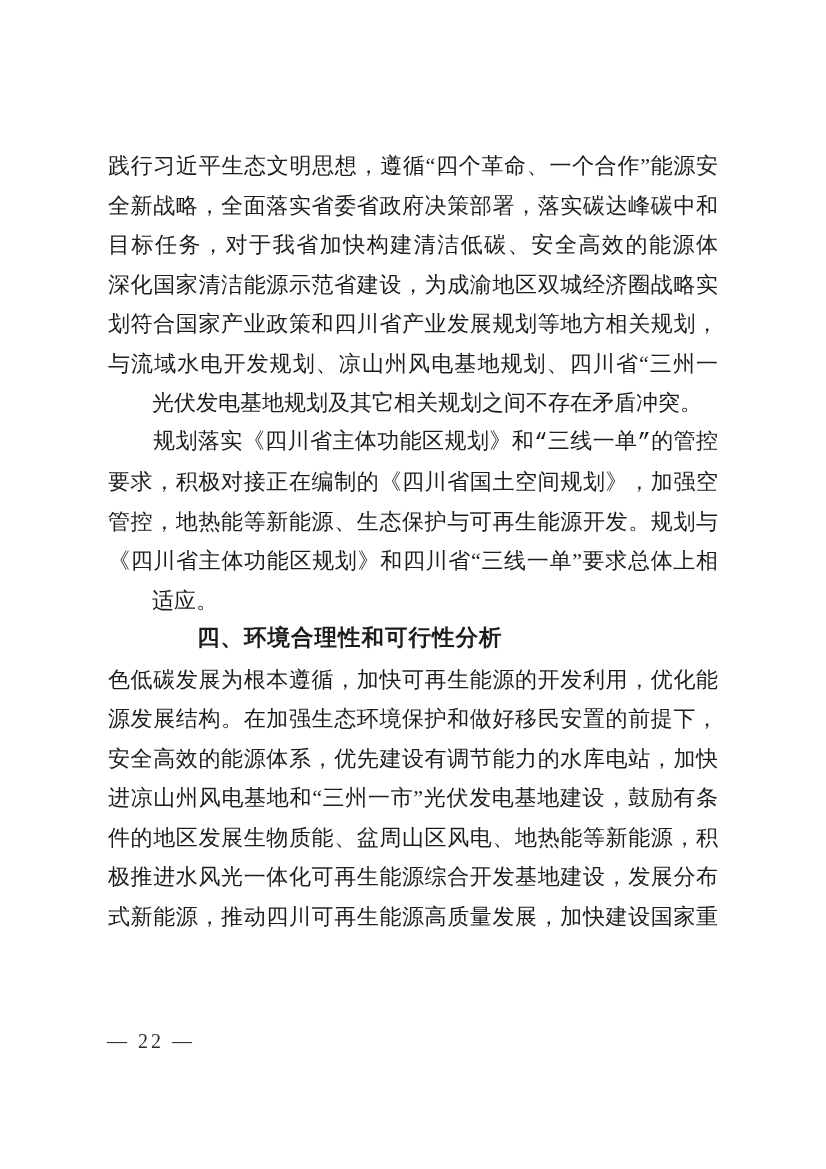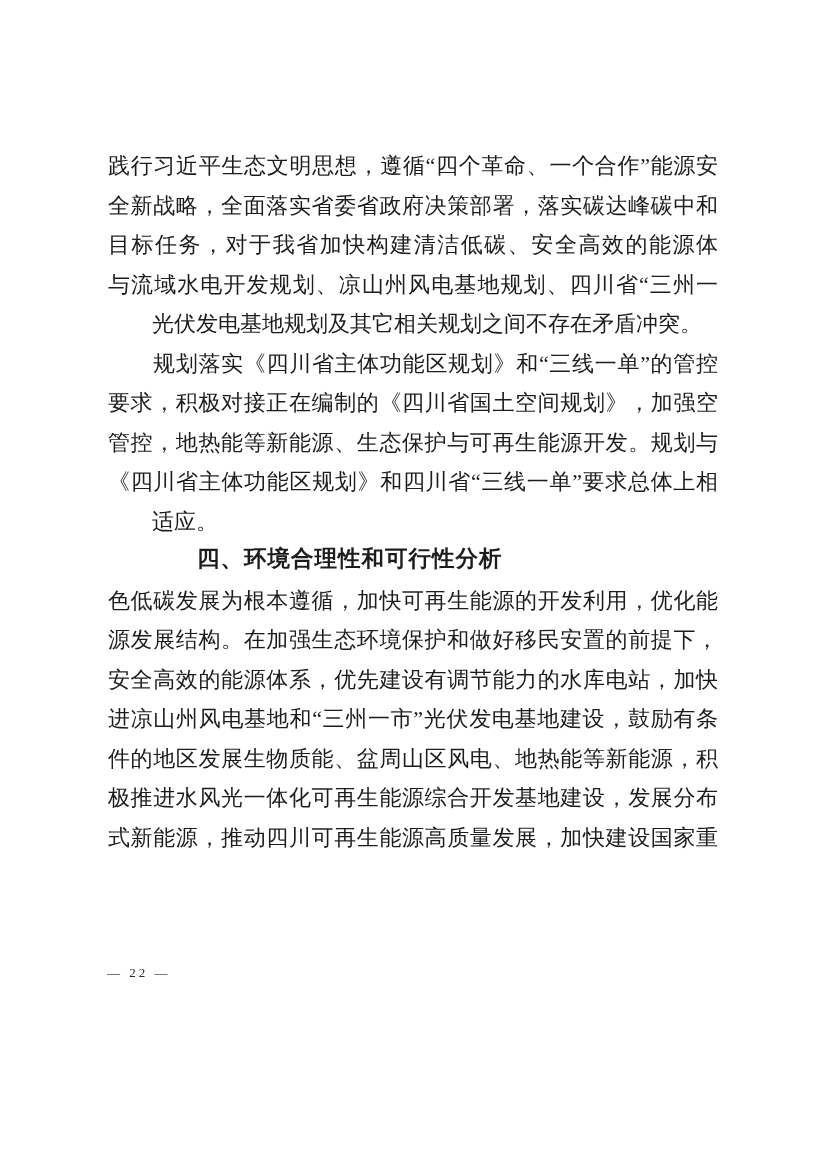--- a/index.html
+++ b/index.html
@@ -36,51 +36,54 @@
     line-height: 39.5px;
     height: 39.5px;
     text-align: justify;
     text-align-last: justify;
     text-justify: inter-character;
     overflow: hidden;
     white-space: normal;
   }
   .line.indent {
     text-indent: 45px;
+    font-family: Liberation Mono, monospace;
   }
   .line.para-end {
     text-align-last: left;
     margin-left: 44px;
   }
   .block.heading .line {
     font-family: Liberation Mono, monospace;
     font-weight: bold;
     font-size: 22.5px;
     text-align-last: left;
     letter-spacing: 1px;
   }
   .footer {
     position: absolute;
     left: 107px;
-    top: 958px;
-    font-size: 13px;
+    top: 1026px;
+    font-size: 20px;
     line-height: 30px;
     letter-spacing: 3px;
     color: #2a2a2a;
   }
 </style>
 </head>
 <body>
 
 <div class="page">
   <div class="doc-body">
       <div class="block paragraph">
         <div class="line">践行习近平生态文明思想，遵循“四个革命、一个合作”能源安</div>
         <div class="line">全新战略，全面落实省委省政府决策部署，落实碳达峰碳中和</div>
         <div class="line">目标任务，对于我省加快构建清洁低碳、安全高效的能源体系，</div>
+        <div class="line">深化国家清洁能源示范省建设，为成渝地区双城经济圈战略实</div>
+        <div class="line">划符合国家产业政策和四川省产业发展规划等地方相关规划，</div>
         <div class="line">与流域水电开发规划、凉山州风电基地规划、四川省“三州一市”</div>
         <div class="line para-end">光伏发电基地规划及其它相关规划之间不存在矛盾冲突。</div>
       </div>
       <div class="block paragraph">
         <div class="line indent">规划落实《四川省主体功能区规划》和“三线一单”的管控</div>
         <div class="line">要求，积极对接正在编制的《四川省国土空间规划》，加强空间</div>
         <div class="line">管控，地热能等新能源、生态保护与可再生能源开发。规划与</div>
         <div class="line">《四川省主体功能区规划》和四川省“三线一单”要求总体上相</div>
         <div class="line para-end">适应。</div>
       </div>

